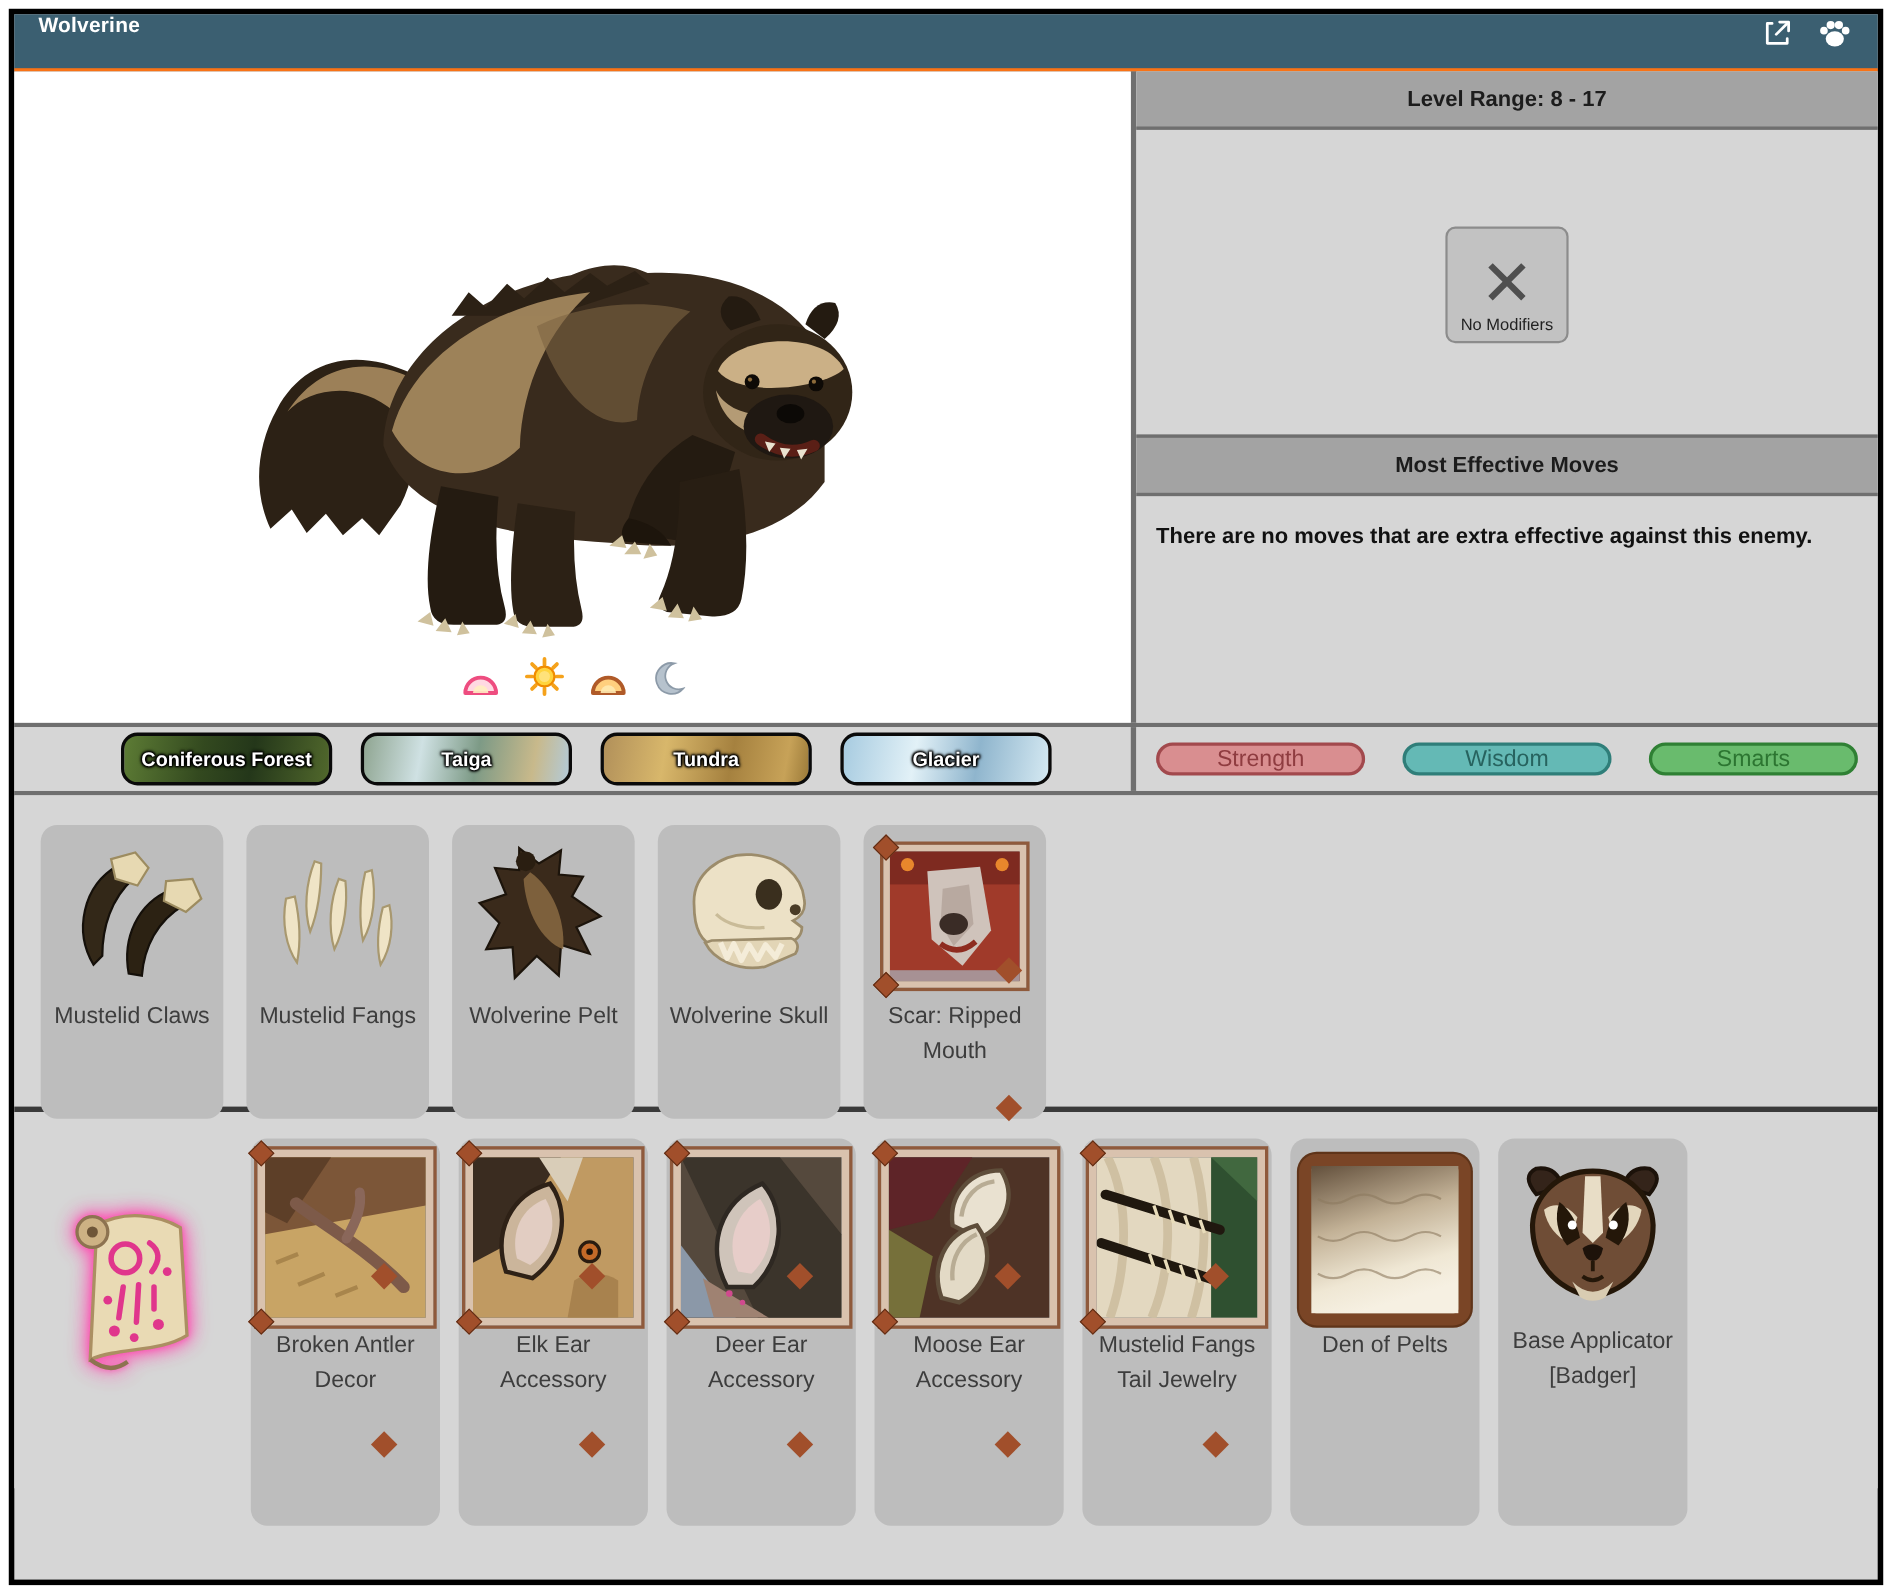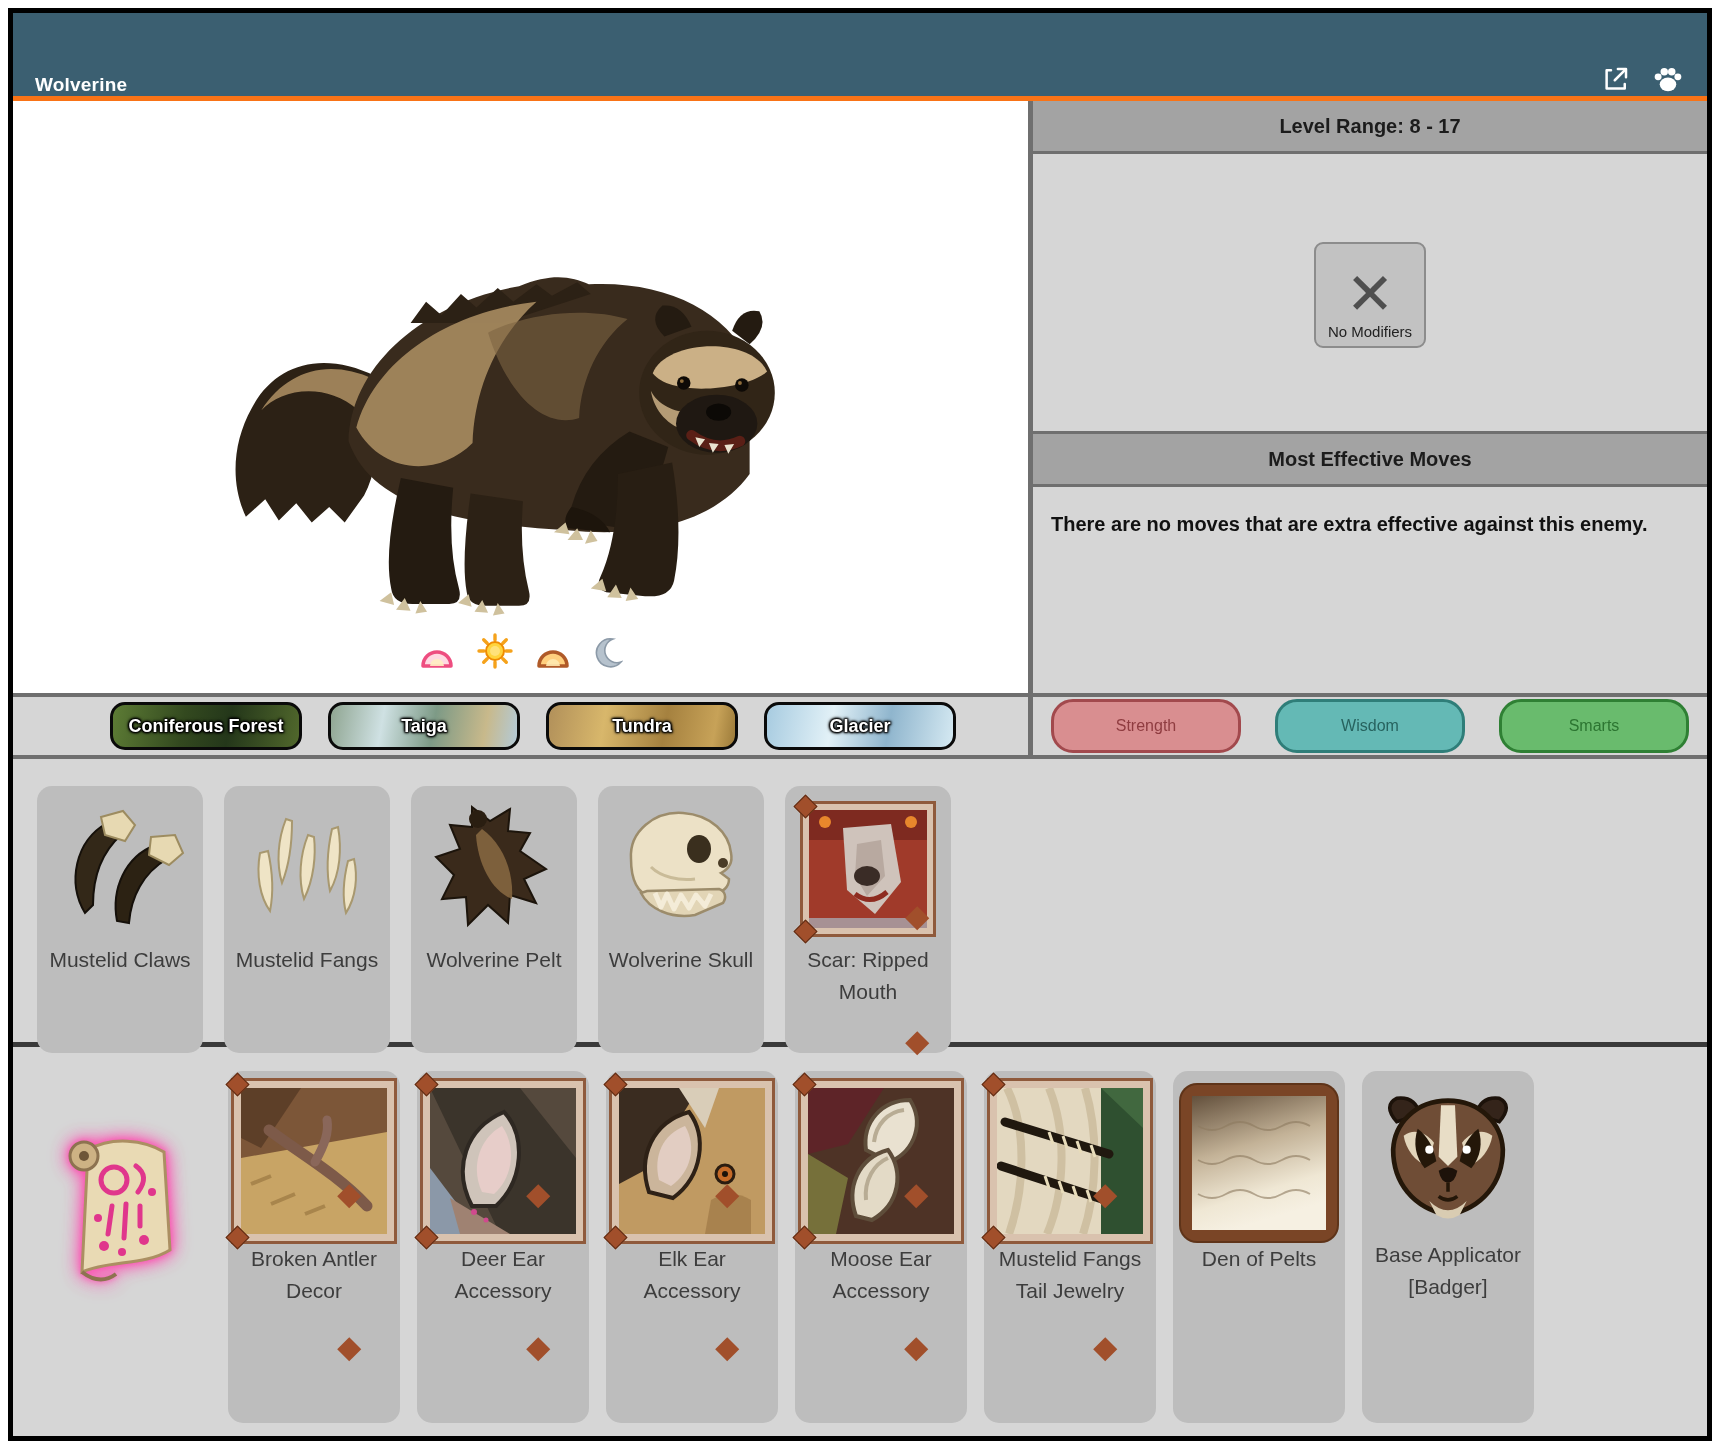--- a/index.html
+++ b/index.html
@@ -1,20 +1,20 @@
 <!DOCTYPE html>
 <html><head>
 <meta charset="utf-8">
 <style>
   html,body{margin:0;padding:0;background:#fff;}
   body{width:1720px;height:1444px;position:relative;font-family:"Liberation Sans","DejaVu Sans",sans-serif;}
   .window{position:absolute;left:8px;top:8px;width:1694px;height:1423px;border:5px solid #000;background:#d6d6d6;}
 
   
-  .titlebar{height:88px;background:#3b5f71;border-bottom:5px solid #f97316;display:flex;align-items:flex-end;padding:0 22px;box-sizing:border-box;}
+  .titlebar{height:52px;background:#3b5f71;border-bottom:3px solid #f97316;display:flex;align-items:flex-start;padding:0 22px;box-sizing:border-box;}
   .titlebar .title{color:#fff;font-size:19px;font-weight:bold;letter-spacing:.2px;}
   .titlebar .spacer{flex:1;}
   .hicon{width:34px;height:34px;margin-left:18px;display:flex;align-items:center;justify-content:center;cursor:pointer;}
 
   
   .upper{display:flex;height:592px;}
   .enemy-pane{width:1015px;background:#fff;position:relative;flex:0 0 1015px;}
   .vdiv{width:5px;background:#6f6f6f;flex:0 0 5px;}
   .info-pane{flex:1;background:#d6d6d6;display:flex;flex-direction:column;}
   .gray-bar{background:#a3a3a3;height:50px;display:flex;align-items:center;justify-content:center;
@@ -39,22 +39,22 @@
   .biome-strip{width:1015px;flex:0 0 1015px;background:#d6d6d6;display:flex;align-items:center;justify-content:center;gap:26px;}
   .stat-strip{flex:1;background:#d6d6d6;display:flex;align-items:center;justify-content:center;gap:34px;}
   .biome-btn{width:192px;height:48px;border:3px solid #0a0a0a;border-radius:15px;box-sizing:border-box;
              display:flex;align-items:center;justify-content:center;cursor:pointer;
              color:#fff;font-size:18px;font-weight:bold;
              text-shadow:-1px -1px 2px #000,1px -1px 2px #000,-1px 1px 2px #000,1px 1px 2px #000,0 0 4px #000;}
   .biome-coniferous{background:linear-gradient(100deg,#5d7c35 0%,#33491f 38%,#24371a 62%,#51682c 100%);margin-left:25px;}
   .biome-taiga{background:linear-gradient(100deg,#8fa591 0%,#cfe1e3 28%,#7d9a86 55%,#c8b98b 82%,#b3cad8 100%);}
   .biome-tundra{background:linear-gradient(100deg,#b1905a 0%,#d8b76b 30%,#a5813f 62%,#c7a258 88%,#9b7a39 100%);}
   .biome-glacier{background:linear-gradient(100deg,#a7cbe0 0%,#e2f1f7 35%,#8fb5cd 65%,#d5e9f2 100%);}
-  .stat-pill{min-width:190px;height:54px;border-radius:22px;box-sizing:border-box;border:3px solid;
-             display:flex;align-items:center;justify-content:center;font-size:16px;cursor:pointer;}
+  .stat-pill{min-width:190px;height:30px;border-radius:22px;box-sizing:border-box;border:3px solid;
+             display:flex;align-items:center;justify-content:center;font-size:21px;cursor:pointer;}
   .pill-strength{background:#d98e90;border-color:#a2494d;color:#8f3c40;}
   .pill-wisdom{background:#64b9b5;border-color:#2f7e79;color:#27635f;}
   .pill-smarts{background:#69bb6d;border-color:#2f8034;color:#2c7531;}
 
   
   .drops-section{height:288px;background:#d6d6d6;border-bottom:5px solid #3a3a3a;box-sizing:border-box;
                  display:flex;align-items:flex-start;padding:27px 0 0 24px;gap:21px;}
   .card{background:#bdbdbd;border-radius:15px;text-align:center;box-sizing:border-box;cursor:pointer;}
   .drop-card{width:166px;height:267px;padding-top:10px;}
   .card-img{height:146px;display:flex;align-items:center;justify-content:center;}
@@ -329,47 +329,47 @@
           <path d="M74 74 C84 56 88 44 86 32" stroke="#8a675a" stroke-width="9" fill="none" stroke-linecap="round"></path>
           <path d="M10 96 l20 -8 M30 116 l24 -10 M64 126 l20 -8" stroke="#a8854c" stroke-width="4"></path>
         </svg>
       </div>
       <div class="card-label">Broken Antler Decor</div>
     </div>
 
     <div class="card craft-card">
       <div class="framed">
         <svg width="146" height="146" viewBox="0 0 146 146">
+          <rect width="146" height="146" fill="#c09a62"></rect>
+          <path d="M0 0 L80 0 L30 80 L0 96 Z" fill="#3a2c20"></path>
+          <path d="M60 0 H100 L86 40 Z" fill="#d9cdb8"></path>
+          <path d="M30 104 C18 68 34 34 70 24 C88 48 84 88 54 110 Z" fill="#cbb59b" stroke="#2e2116" stroke-width="4"></path>
+          <path d="M40 92 C34 68 44 46 66 38 C78 58 72 84 52 98 Z" fill="#e2cdc2"></path>
+          <circle cx="106" cy="86" r="9" fill="#c56a28" stroke="#2a1c10" stroke-width="3"></circle>
+          <circle cx="106" cy="86" r="3" fill="#1c120a"></circle>
+          <path d="M92 112 C104 104 120 104 132 112 L132 146 L86 146 Z" fill="#a8824e"></path>
+        </svg>
+      </div>
+      <div class="card-label">Elk Ear Accessory</div>
+    </div>
+
+    <div class="card craft-card">
+      <div class="framed">
+        <svg width="146" height="146" viewBox="0 0 146 146">
           <rect width="146" height="146" fill="#55493d"></rect>
           <path d="M0 0 L90 0 L146 70 L146 146 L70 146 Z" fill="#3b342b"></path>
           <path d="M0 80 L50 146 L0 146 Z" fill="#8b98a8"></path>
           <path d="M20 110 L80 146 L30 146 Z" fill="#9f8272"></path>
           <path d="M42 118 C22 80 36 40 74 24 C96 48 94 92 66 118 Z" fill="#cfc4ba" stroke="#2e2822" stroke-width="4"></path>
           <path d="M52 104 C40 78 50 50 72 38 C86 58 84 88 64 106 Z" fill="#e7cdc9"></path>
           <circle cx="44" cy="124" r="3" fill="#d04a8e"></circle>
             <circle cx="56" cy="132" r="2.5" fill="#d04a8e"></circle>
         </svg>
       </div>
       <div class="card-label">Deer Ear Accessory</div>
-    </div>
-
-    <div class="card craft-card">
-      <div class="framed">
-        <svg width="146" height="146" viewBox="0 0 146 146">
-          <rect width="146" height="146" fill="#c09a62"></rect>
-          <path d="M0 0 L80 0 L30 80 L0 96 Z" fill="#3a2c20"></path>
-          <path d="M60 0 H100 L86 40 Z" fill="#d9cdb8"></path>
-          <path d="M30 104 C18 68 34 34 70 24 C88 48 84 88 54 110 Z" fill="#cbb59b" stroke="#2e2116" stroke-width="4"></path>
-          <path d="M40 92 C34 68 44 46 66 38 C78 58 72 84 52 98 Z" fill="#e2cdc2"></path>
-          <circle cx="106" cy="86" r="9" fill="#c56a28" stroke="#2a1c10" stroke-width="3"></circle>
-          <circle cx="106" cy="86" r="3" fill="#1c120a"></circle>
-          <path d="M92 112 C104 104 120 104 132 112 L132 146 L86 146 Z" fill="#a8824e"></path>
-        </svg>
-      </div>
-      <div class="card-label">Elk Ear Accessory</div>
     </div>
 
     <div class="card craft-card">
       <div class="framed">
         <svg width="146" height="146" viewBox="0 0 146 146">
           <rect width="146" height="146" fill="#4e3326"></rect>
           <path d="M0 0 H76 L40 56 L0 66 Z" fill="#5e2428"></path>
           <path d="M0 66 L40 90 L28 146 L0 146 Z" fill="#76703a"></path>
           <path d="M58 62 C54 34 74 12 102 12 C116 34 108 62 82 74 Z" fill="#e9e1d0" stroke="#5e4d3a" stroke-width="4"></path>
           <path d="M48 128 C38 100 50 70 80 62 C96 84 92 116 64 132 Z" fill="#e3dac6" stroke="#5e4d3a" stroke-width="4"></path>

